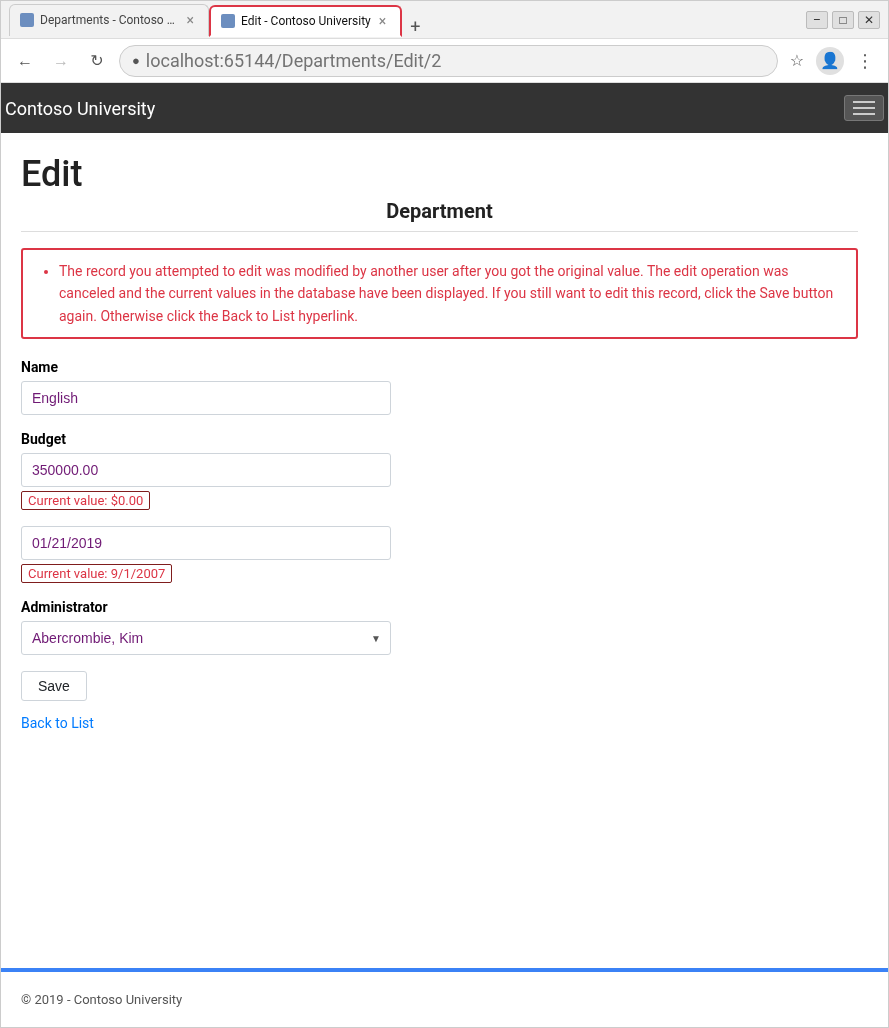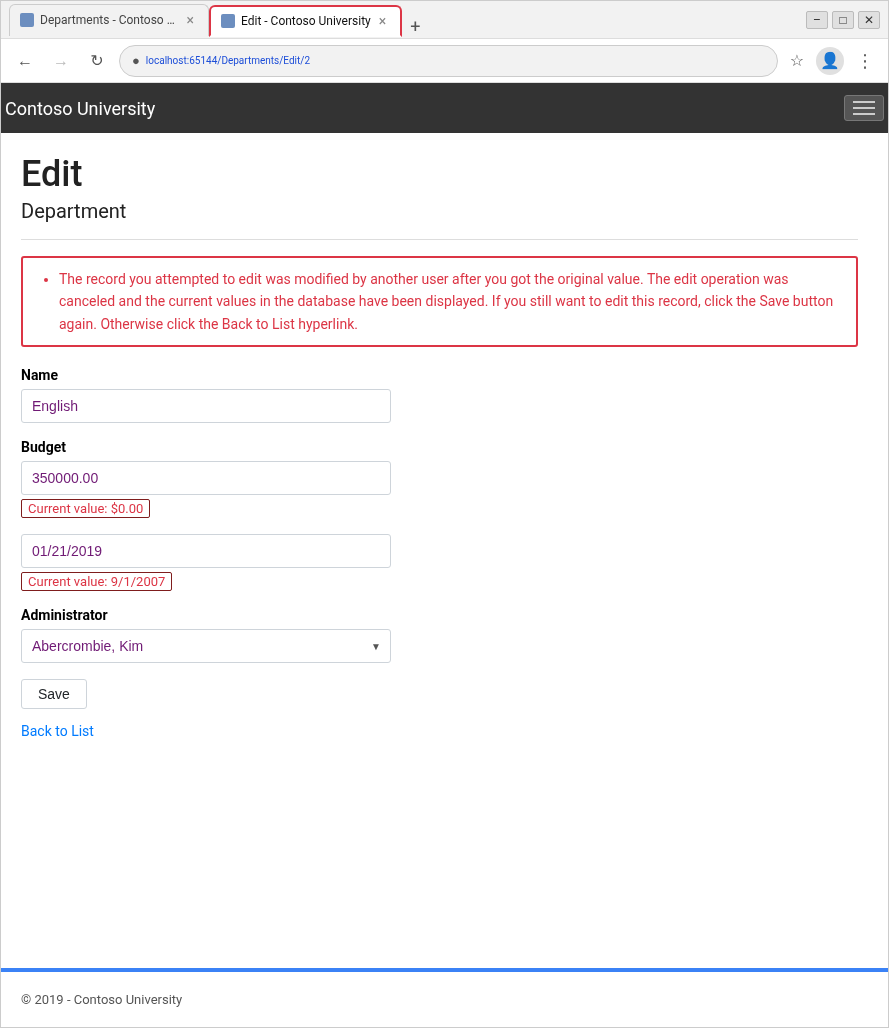--- a/index.html
+++ b/index.html
@@ -17,35 +17,35 @@
     .tab-new { font-size: 18px; color: #555; padding: 0 8px; cursor: pointer; line-height: 1; }
     .window-controls { display: flex; gap: 4px; margin-left: 8px; }
     .win-btn { width: 22px; height: 18px; background: #e0e0e0; border: 1px solid #bbb; border-radius: 2px; font-size: 12px; display: flex; align-items: center; justify-content: center; cursor: pointer; color: #333; }
 
     
     .browser-addressbar { background: #fff; display: flex; align-items: center; padding: 6px 10px; gap: 8px; border-bottom: 1px solid #ddd; height: 44px; }
     .nav-btn { width: 28px; height: 28px; border-radius: 50%; border: none; background: transparent; font-size: 16px; cursor: pointer; color: #555; display: flex; align-items: center; justify-content: center; }
     .nav-btn.disabled { color: #bbb; cursor: default; }
     .address-bar { flex: 1; display: flex; align-items: center; background: #f2f2f2; border: 1px solid #ccc; border-radius: 20px; padding: 4px 12px; gap: 6px; height: 32px; }
     .lock-icon { color: #555; font-size: 13px; }
-    .address-text { flex: 1; font-size: 10px; color: #1d4ed8; }
+    .address-text { flex: 1; font-size: 18px; color: #737373; }
     .star-btn { font-size: 16px; color: #555; cursor: pointer; padding: 0 4px; }
     .account-btn { width: 28px; height: 28px; border-radius: 50%; background: #e0e0e0; border: none; cursor: pointer; display: flex; align-items: center; justify-content: center; font-size: 16px; color: #555; }
     .menu-btn { font-size: 18px; color: #555; cursor: pointer; padding: 0 4px; }
 
     
     .app-navbar { background: #333; color: #fff; padding: 12px 4px; display: flex; align-items: center; justify-content: space-between; }
     .app-brand { font-size: 18px; font-weight: 400; color: #fff; text-decoration: none; }
     .navbar-toggle { width: 40px; height: 26px; background: #555; border: 1px solid #777; border-radius: 3px; cursor: pointer; display: flex; flex-direction: column; align-items: center; justify-content: center; gap: 4px; }
     .navbar-toggle span { display: block; width: 22px; height: 2px; background: #ccc; }
 
     
     .page-content { padding: 20px 30px 30px 20px; flex: 1; }
     h1 { font-size: 36px; font-weight: 500; color: #222; margin-bottom: 4px; }
-    h4 { font-size: 20px; font-weight: 400; color: #222; margin-bottom: 16px; }
+    h4 { font-size: 20px; font-weight: 700; color: #222; margin-bottom: 8px; text-align: center; }
     hr { border: none; border-top: 1px solid #ddd; margin-bottom: 16px; }
 
     
     .error-box { border: 2px solid #dc3545; border-radius: 3px; padding: 10px 16px; margin-bottom: 20px; }
     .error-box ul { padding-left: 20px; }
     .error-box li { color: #dc3545; font-size: 14px; line-height: 1.6; }
 
     
     .form-group { margin-bottom: 16px; }
     .form-label { display: block; font-weight: 700; font-size: 14px; color: #000000; margin-bottom: 6px; }

